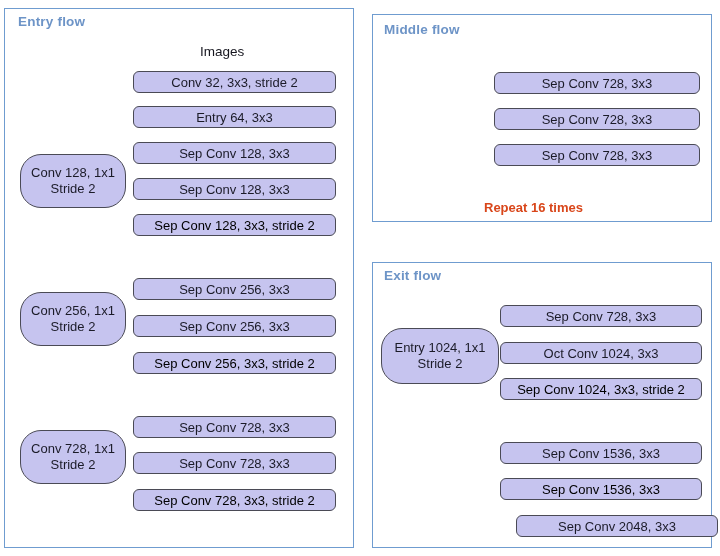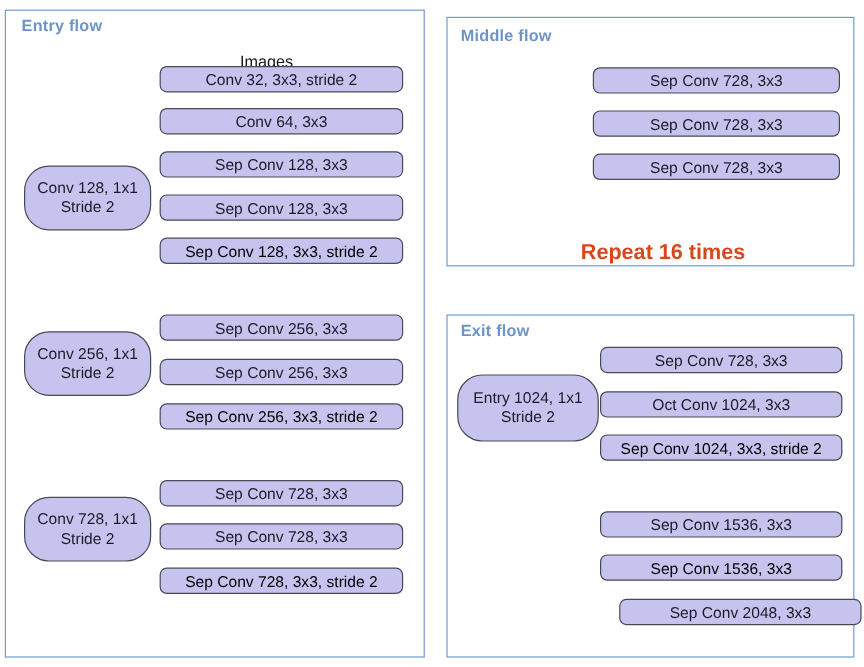--- a/index.html
+++ b/index.html
@@ -5,26 +5,26 @@
   html,body{margin:0;padding:0;background:#ffffff;}
   body{width:720px;height:556px;position:relative;overflow:hidden;
        font-family:"Liberation Sans","DejaVu Sans",sans-serif;}
   #stage{position:absolute;left:0;top:0;width:720px;height:464px;}
   .panel{position:absolute;background:#ffffff;border:1.6px solid #6f9cd0;box-sizing:border-box;}
   .panel-title{position:absolute;font-size:13.5px;font-weight:bold;color:#6d94c7;
                letter-spacing:.2px;white-space:nowrap;}
   .node{position:absolute;box-sizing:border-box;background:#c6c4ef;
         border:1.5px solid #4a4a55;border-radius:6px;
         display:flex;align-items:center;justify-content:center;
-        font-size:13px;color:#1b1b28;white-space:nowrap;}
+        font-size:13px;color:#1b1b28;white-space:nowrap;margin-top:16px;}
   .node.red{color:#000000;}
   .node.skip{border-radius:21px;line-height:1.22;text-align:center;
              flex-direction:column;}
   .plain-label{position:absolute;font-size:13.5px;color:#16161f;white-space:nowrap;}
-  .repeat-label{position:absolute;font-size:18px;font-weight:bold;color:#d9461a;
+  .repeat-label{position:absolute;font-size:13px;font-weight:bold;color:#d9461a;
                 white-space:nowrap;}
   svg.wires{position:absolute;left:0;top:0;width:720px;height:556px;
             pointer-events:none;overflow:visible;}
   svg.wires line,svg.wires path{stroke:#1d1d1d;stroke-width:2.1;fill:none;}
   .junction circle{fill:#ffffff;stroke:#1d1d1d;stroke-width:2.1;}
   .junction line{stroke:#1d1d1d;stroke-width:1.9;}
 </style>
 </head>
 <body>
 
@@ -101,21 +101,21 @@
         <line x1="597.6" y1="404" x2="606.4" y2="404"></line>
         <line x1="602" y1="399.6" x2="602" y2="408.4"></line>
       </g>
       <line x1="602" y1="521" x2="602" y2="540"></line>
     </svg>
   <div id="boxes">
       <div class="panel" style="left: 4px; top: 8px; width: 350px; height: 540px;"></div>
       <div class="panel-title" style="left: 18px; top: 14px;">Entry  flow</div>
       <div class="plain-label" style="left: 200px; top: 20px; margin-top: 24px;">Images</div>
       <div class="node" style="left: 133px; top: 55px; width: 203px; height: 22px;">Conv 32, 3x3, stride 2</div>
-      <div class="node" style="left: 133px; top: 90px; width: 203px; height: 22px;">Conv 64, 3x3</div>
+      <div class="node" style="left: 133px; top: 90px; width: 203px; height: 22px;">Entry 64, 3x3</div>
       <div class="node" style="left: 133px; top: 126px; width: 203px; height: 22px;">Sep Conv 128, 3x3</div>
       <div class="node" style="left: 133px; top: 162px; width: 203px; height: 22px;">Sep Conv 128, 3x3</div>
       <div class="node red" style="left: 133px; top: 198px; width: 203px; height: 22px;">Sep Conv 128, 3x3, stride 2</div>
       <div class="node" style="left: 133px; top: 262px; width: 203px; height: 22px;">Sep Conv 256, 3x3</div>
       <div class="node" style="left: 133px; top: 299px; width: 203px; height: 22px;">Sep Conv 256, 3x3</div>
       <div class="node red" style="left: 133px; top: 336px; width: 203px; height: 22px;">Sep Conv 256, 3x3, stride 2</div>
       <div class="node" style="left: 133px; top: 400px; width: 203px; height: 22px;">Sep Conv 728, 3x3</div>
       <div class="node" style="left: 133px; top: 436px; width: 203px; height: 22px;">Sep Conv 728, 3x3</div>
       <div class="node red" style="left: 133px; top: 473px; width: 203px; height: 22px;">Sep Conv 728, 3x3, stride 2</div>
       <div class="node skip" style="left: 20px; top: 138px; width: 106px; height: 54px;">

